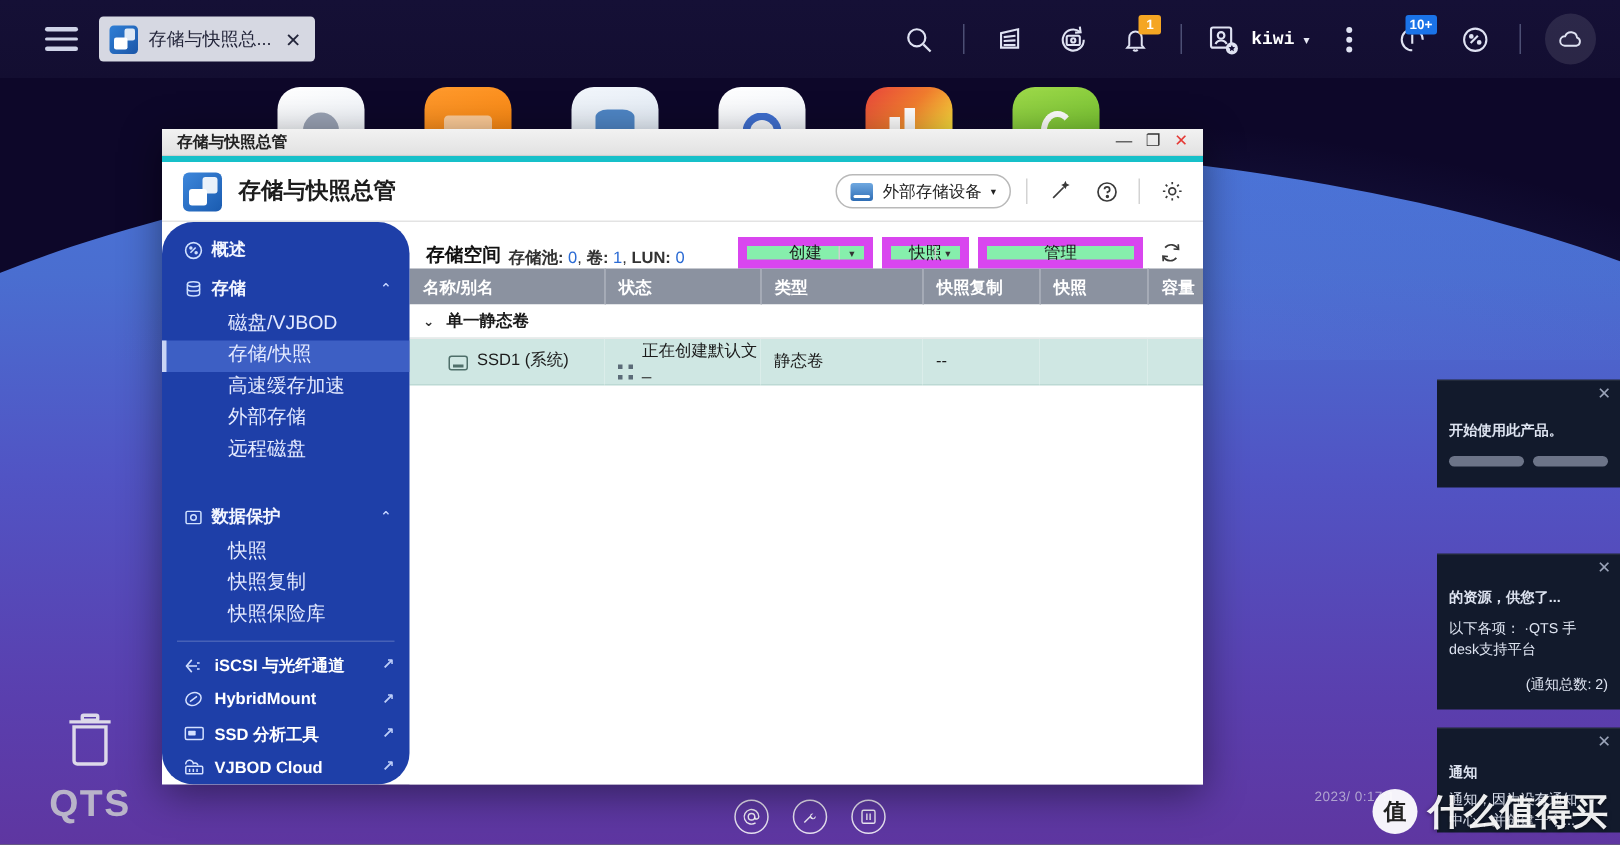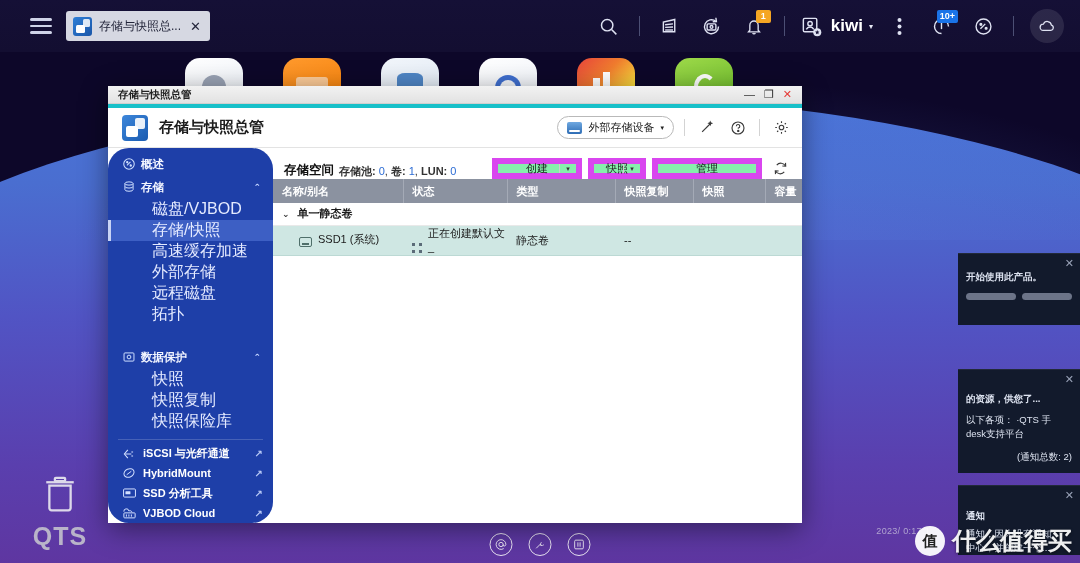--- a/index.html
+++ b/index.html
@@ -75,21 +75,21 @@
   .tb-sep { width: 1px; height: 20px; background: #4c4f74; margin: 0 8px; }
   .badge {
     position: absolute; top: 4px; right: 3px;
     min-width: 15px; height: 13px; padding: 0 3px;
     border-radius: 2px; font-size: 9px; line-height: 13px;
     text-align: center; color: #fff; font-weight: bold;
   }
   .badge.amber { background: #f5a623; }
   .badge.blue  { background: #1a73e8; }
   .user-chip { display: flex; align-items: center; gap: 6px; cursor: pointer; padding: 0 4px; }
-  .user-name { font-size: 17px; font-weight: bold; color: #fff; }
+  .user-name { font-size: 12px; font-weight: bold; color: #fff; font-family: Liberation Mono, monospace; }
   .caret { font-size: 8px; }
   .cloud-btn {
     width: 34px; height: 34px; border-radius: 50%;
     background: rgba(255,255,255,.10);
     display: flex; align-items: center; justify-content: center;
     margin-left: 6px; cursor: pointer;
   }
 
   
   .app-row { position: absolute; left: 0; top: 58px; width: 1080px; height: 58px; display: flex; gap: 40px; padding-left: 185px; z-index: 5; }
@@ -170,21 +170,21 @@
   }
   .side-item {
     display: flex; align-items: center; height: 29px;
     padding-left: 14px; font-size: 11.5px; font-weight: bold; cursor: pointer;
     color: #f2f5ff; position: relative;
   }
   .side-item .sico { width: 19px; flex: 0 0 auto; display: flex; align-items: center; color: #cfe0ff; }
   .side-item .chev { margin-left: auto; margin-right: 12px; font-size: 9px; color: #c3d3ff; }
   .side-sub {
     display: flex; align-items: flex-start; height: 23px;
-    padding-left: 44px; font-size: 16px; cursor: pointer; color: #e4eaff; font-weight: normal;
+    padding-left: 44px; font-size: 13px; cursor: pointer; color: #e4eaff; font-weight: normal;
   }
   .side-sub.active { background: #3d5fc4; position: relative; }
   .side-sub.active:before {
     content: ""; position: absolute; left: 0; top: 0; bottom: 0; width: 3px; background: #c9d4f5;
   }
   .side-divider { height: 1px; background: rgba(255,255,255,.18); margin: 7px 10px 4px 10px; }
   .side-link {
     display: flex; align-items: center; height: 25px;
     padding: 0 10px 0 14px; font-size: 11px; font-weight: bold; cursor: pointer; color: #fff;
   }
@@ -400,21 +400,21 @@
         <svg width="19" height="19" viewBox="0 0 24 24" fill="none" stroke="#dfe2f2" stroke-width="1.6">
           <path d="M6.5 17 a4 4 0 0 1 .4-8 a5.2 5.2 0 0 1 10 1.2 a3.5 3.5 0 0 1 -.6 6.8 Z"></path>
         </svg>
       </div>
     </div>
   </div>
 
   <div id="notif-stack">
     <div class="notif-card" style="height:72px">
       <span class="notif-close">✕</span>
-      <div class="notif-line" style="margin-top:8px;font-weight:bold">开始使用此产品。</div>
+      <div class="notif-line" style="margin-top:19px;font-weight:bold">开始使用此产品。</div>
       <div class="notif-bars">
         <div class="notif-bar"></div>
         <div class="notif-bar"></div>
       </div>
     </div>
 
     <div class="notif-card" style="height:104px;margin-top:38px">
       <span class="notif-close">✕</span>
       <div class="notif-line" style="margin-top:14px;font-weight:bold">的资源，供您了...</div>
       <div class="notif-line" style="margin-top:6px">以下各项： ·QTS 手</div>
@@ -511,23 +511,20 @@
           <span>存储/快照</span>
         </div>
         <div class="side-sub">
           <span>高速缓存加速</span>
         </div>
         <div class="side-sub">
           <span>外部存储</span>
         </div>
         <div class="side-sub">
           <span>远程磁盘</span>
-        </div>
-        <div class="side-sub">
-          <span>拓扑</span>
         </div>
 
         <div class="side-item" style="margin-top:21px">
           <span class="sico">
             <svg width="14" height="14" viewBox="0 0 24 24" fill="none" stroke="currentColor" stroke-width="1.7">
               <rect x="3.5" y="5" width="17" height="14" rx="1.6"></rect>
               <circle cx="12" cy="12" r="3.2"></circle>
             </svg>
           </span>
           <span>数据保护</span>

